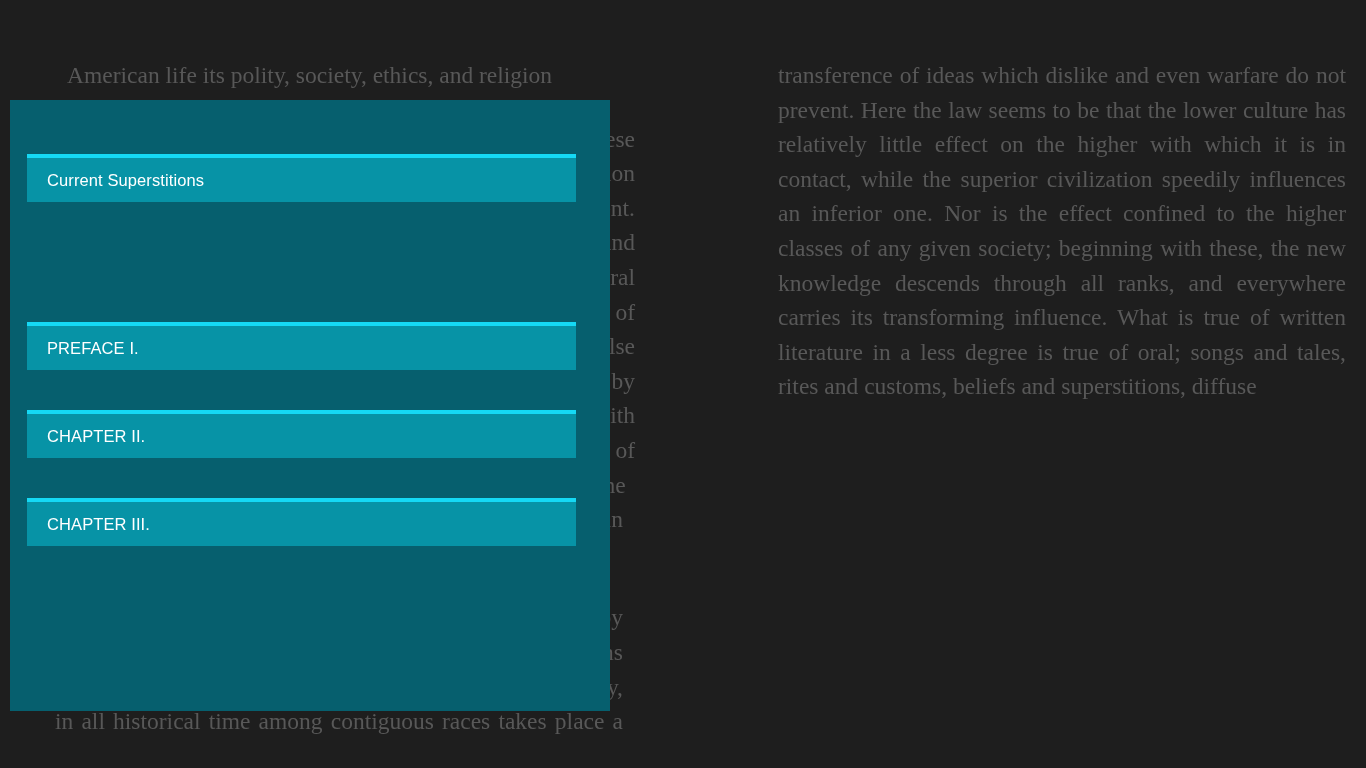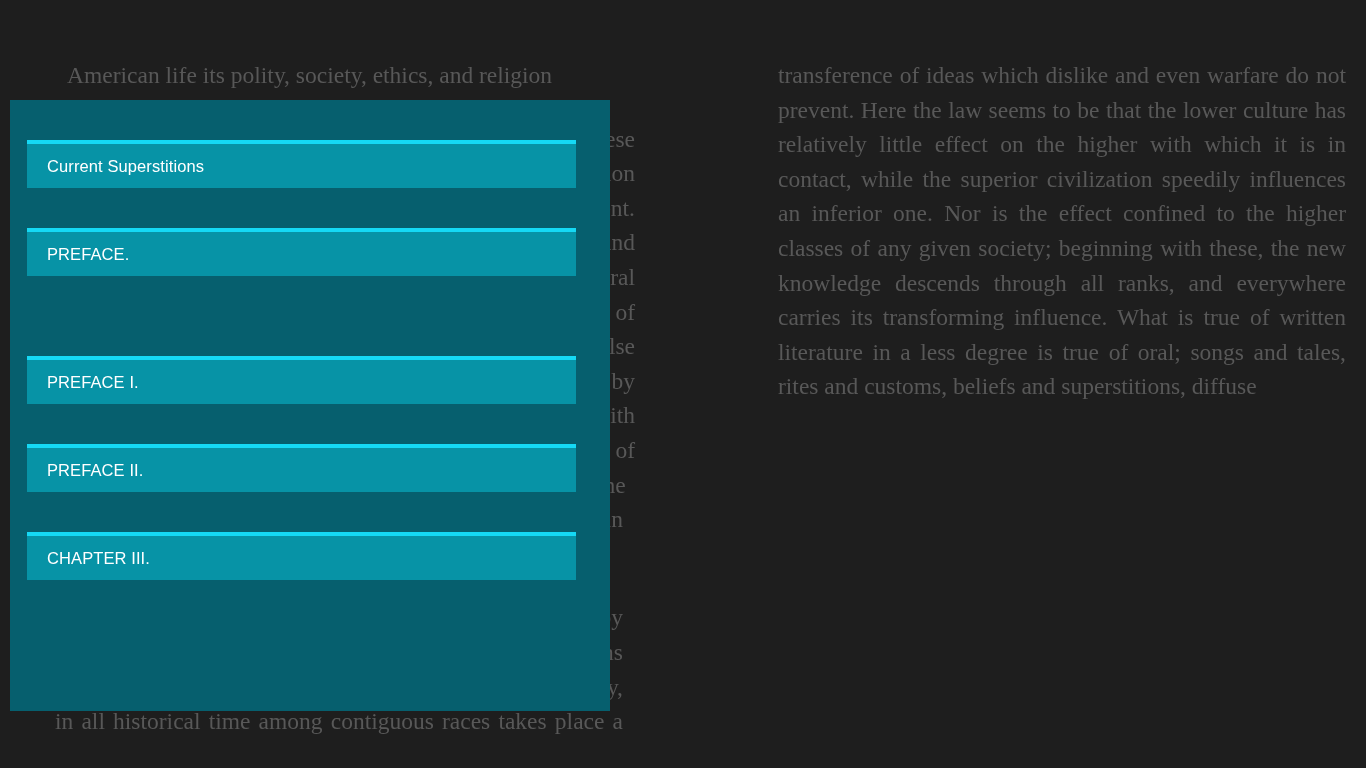--- a/index.html
+++ b/index.html
@@ -67,21 +67,21 @@
     width: 600px;
     height: 611px;
     background: #065f6e;
     overflow: hidden;
     z-index: 20;
   }
 
   #toc-list {
     position: absolute;
     left: 0;
-    top: 0;
+    top: 14px;
     width: 600px;
   }
 
   .toc-item {
     position: relative;
     width: 549px;
     margin: 0 0 0 17px;
     padding: 0;
     height: 48px;
     border: none;
@@ -151,42 +151,36 @@
     <div class="toc-spacer"></div>
 
     <button class="toc-item">
       <span class="toc-item-accent"></span>
       <span class="toc-item-body">
         <span class="toc-item-label">Current Superstitions</span>
       </span>
     </button>
     <div class="toc-spacer"></div>
 
-    <button class="toc-item">
-      <span class="toc-item-accent"></span>
-      <span class="toc-item-body">
-        <span class="toc-item-label">PREFACE.</span>
-      </span>
-    </button>
     <div class="toc-spacer"></div>
 
     <div class="toc-spacer"></div>
 
     <button class="toc-item">
       <span class="toc-item-accent"></span>
       <span class="toc-item-body">
         <span class="toc-item-label">PREFACE I.</span>
       </span>
     </button>
     <div class="toc-spacer"></div>
 
     <button class="toc-item">
       <span class="toc-item-accent"></span>
       <span class="toc-item-body">
-        <span class="toc-item-label">PREFACE II.</span>
+        <span class="toc-item-label">CHAPTER II.</span>
       </span>
     </button>
     <div class="toc-spacer"></div>
 
     <button class="toc-item">
       <span class="toc-item-accent"></span>
       <span class="toc-item-body">
         <span class="toc-item-label">CHAPTER III.</span>
       </span>
     </button>

